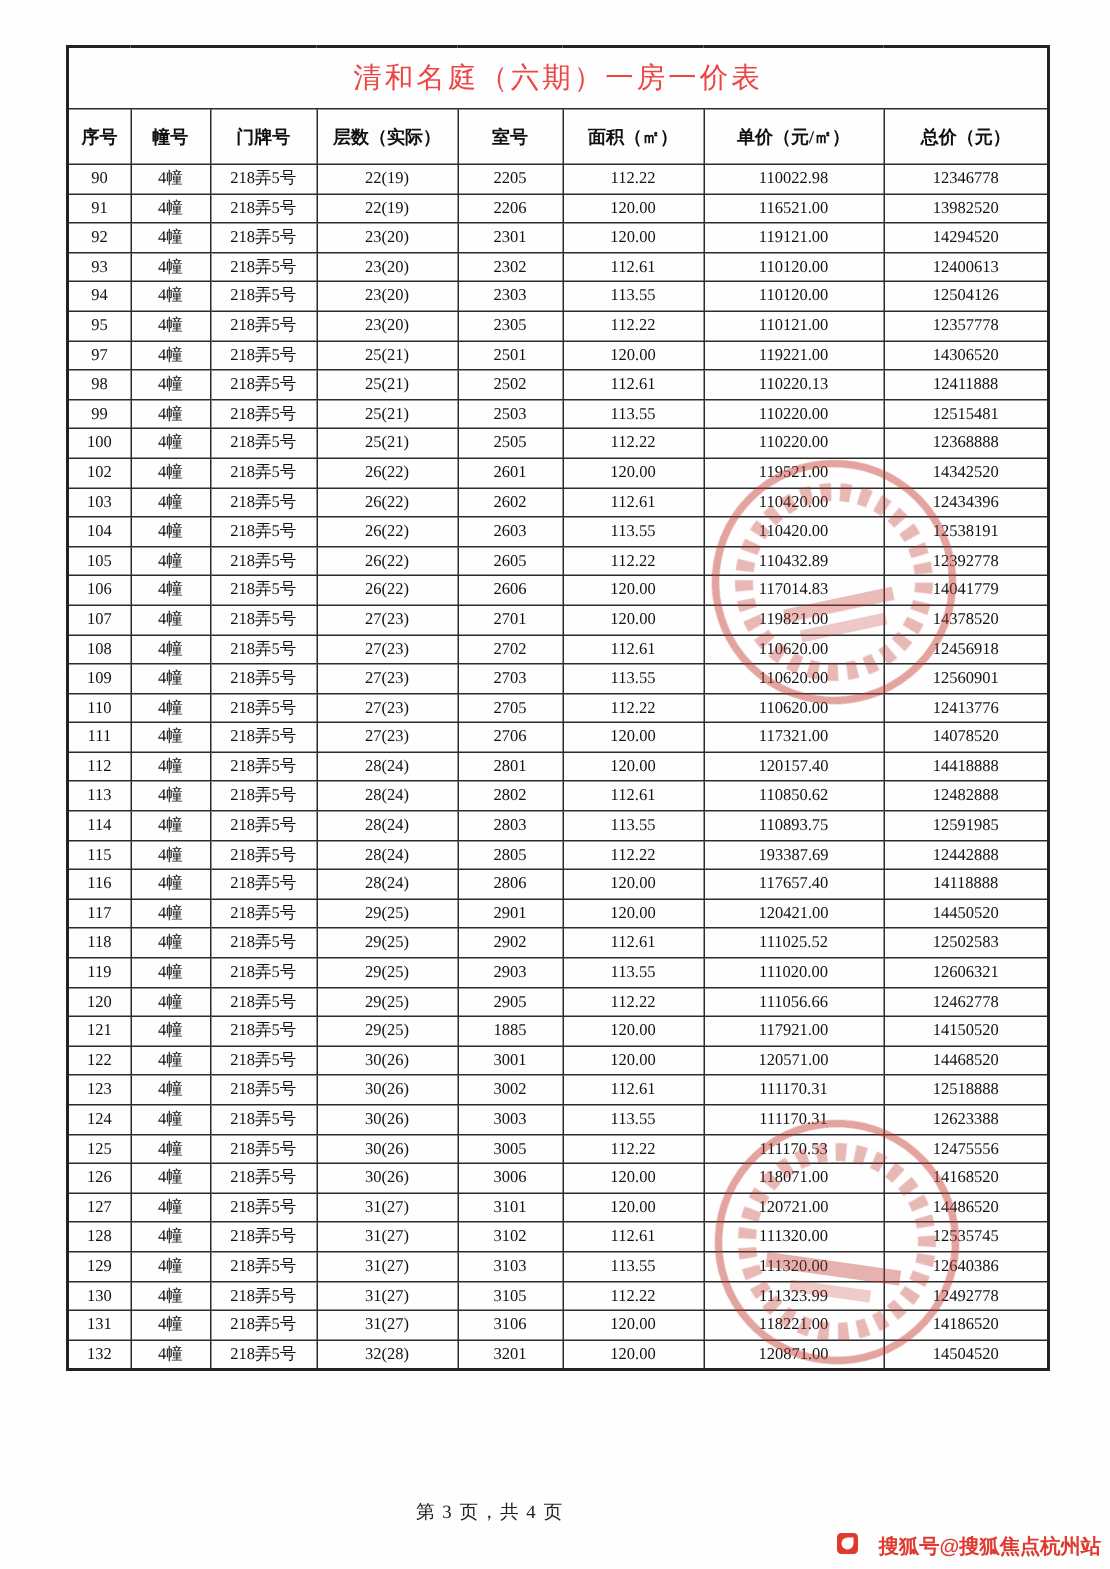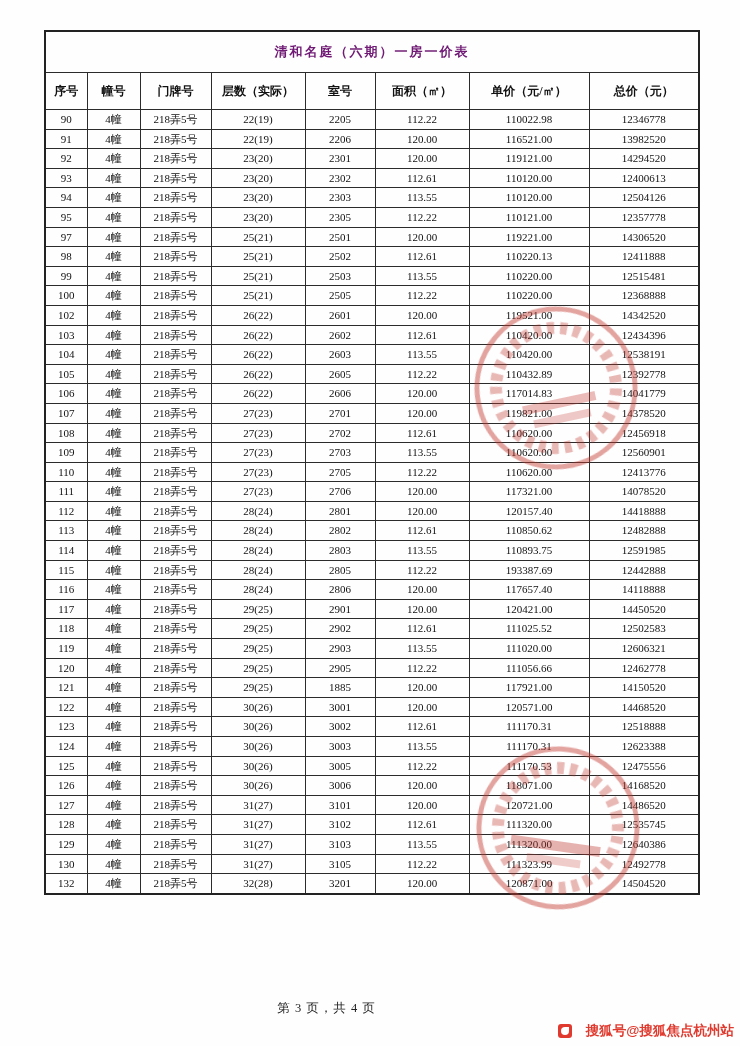--- a/index.html
+++ b/index.html
@@ -28,24 +28,24 @@
     border: 1px solid #2b2b2b;
     text-align: center;
     vertical-align: middle;
     padding: 0;
     color: #111;
     overflow: hidden;
     white-space: nowrap;
   }
   .price-table th.title {
     height: 40px;
-    font-size: 13px;
-    font-weight: bold;
+    font-size: 19px;
+    font-weight: normal;
     letter-spacing: 2px;
-    color: #701a75;
+    color: #ef4444;
   }
   .price-table tr.header-row th {
     height: 36px;
     font-size: 12px;
     font-weight: bold;
   }
   .price-table tbody td {
     height: 18.6px;
     font-size: 11px;
     line-height: 18.6px;
@@ -78,21 +78,20 @@
     text-align: center;
     font-size: 12.5px;
     color: #222;
     letter-spacing: 1px;
   }
   .watermark {
     position: absolute;
     right: 6px;
     top: 1022px;
     display: flex;
-    align-items: center;
     gap: 14px;
     color: #e03a2f;
     font-size: 13.5px;
     font-weight: bold;
     font-family: "Liberation Sans", "DejaVu Sans", sans-serif;
   }
   .wicon {
     display: inline-block;
     width: 14px;
     height: 14px;
@@ -525,20 +524,30 @@
           <td>130</td>
           <td>4幢</td>
           <td>218弄5号</td>
           <td>31(27)</td>
           <td>3105</td>
           <td>112.22</td>
           <td>111323.99</td>
           <td>12492778</td>
         </tr>
         <tr>
+          <td>131</td>
+          <td>4幢</td>
+          <td>218弄5号</td>
+          <td>31(27)</td>
+          <td>3106</td>
+          <td>120.00</td>
+          <td>118221.00</td>
+          <td>14186520</td>
+        </tr>
+        <tr>
           <td>132</td>
           <td>4幢</td>
           <td>218弄5号</td>
           <td>32(28)</td>
           <td>3201</td>
           <td>120.00</td>
           <td>120871.00</td>
           <td>14504520</td>
         </tr>
       </tbody>

